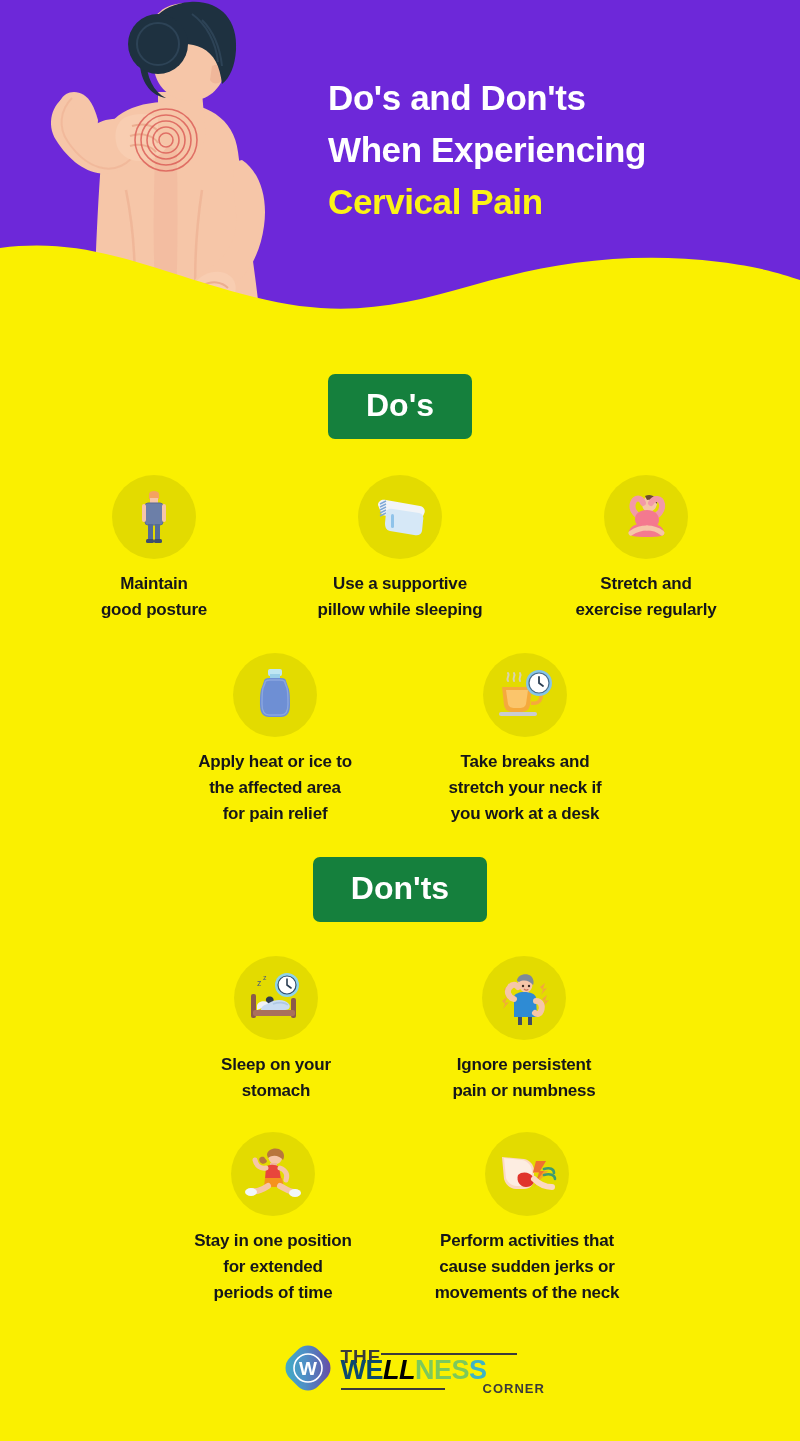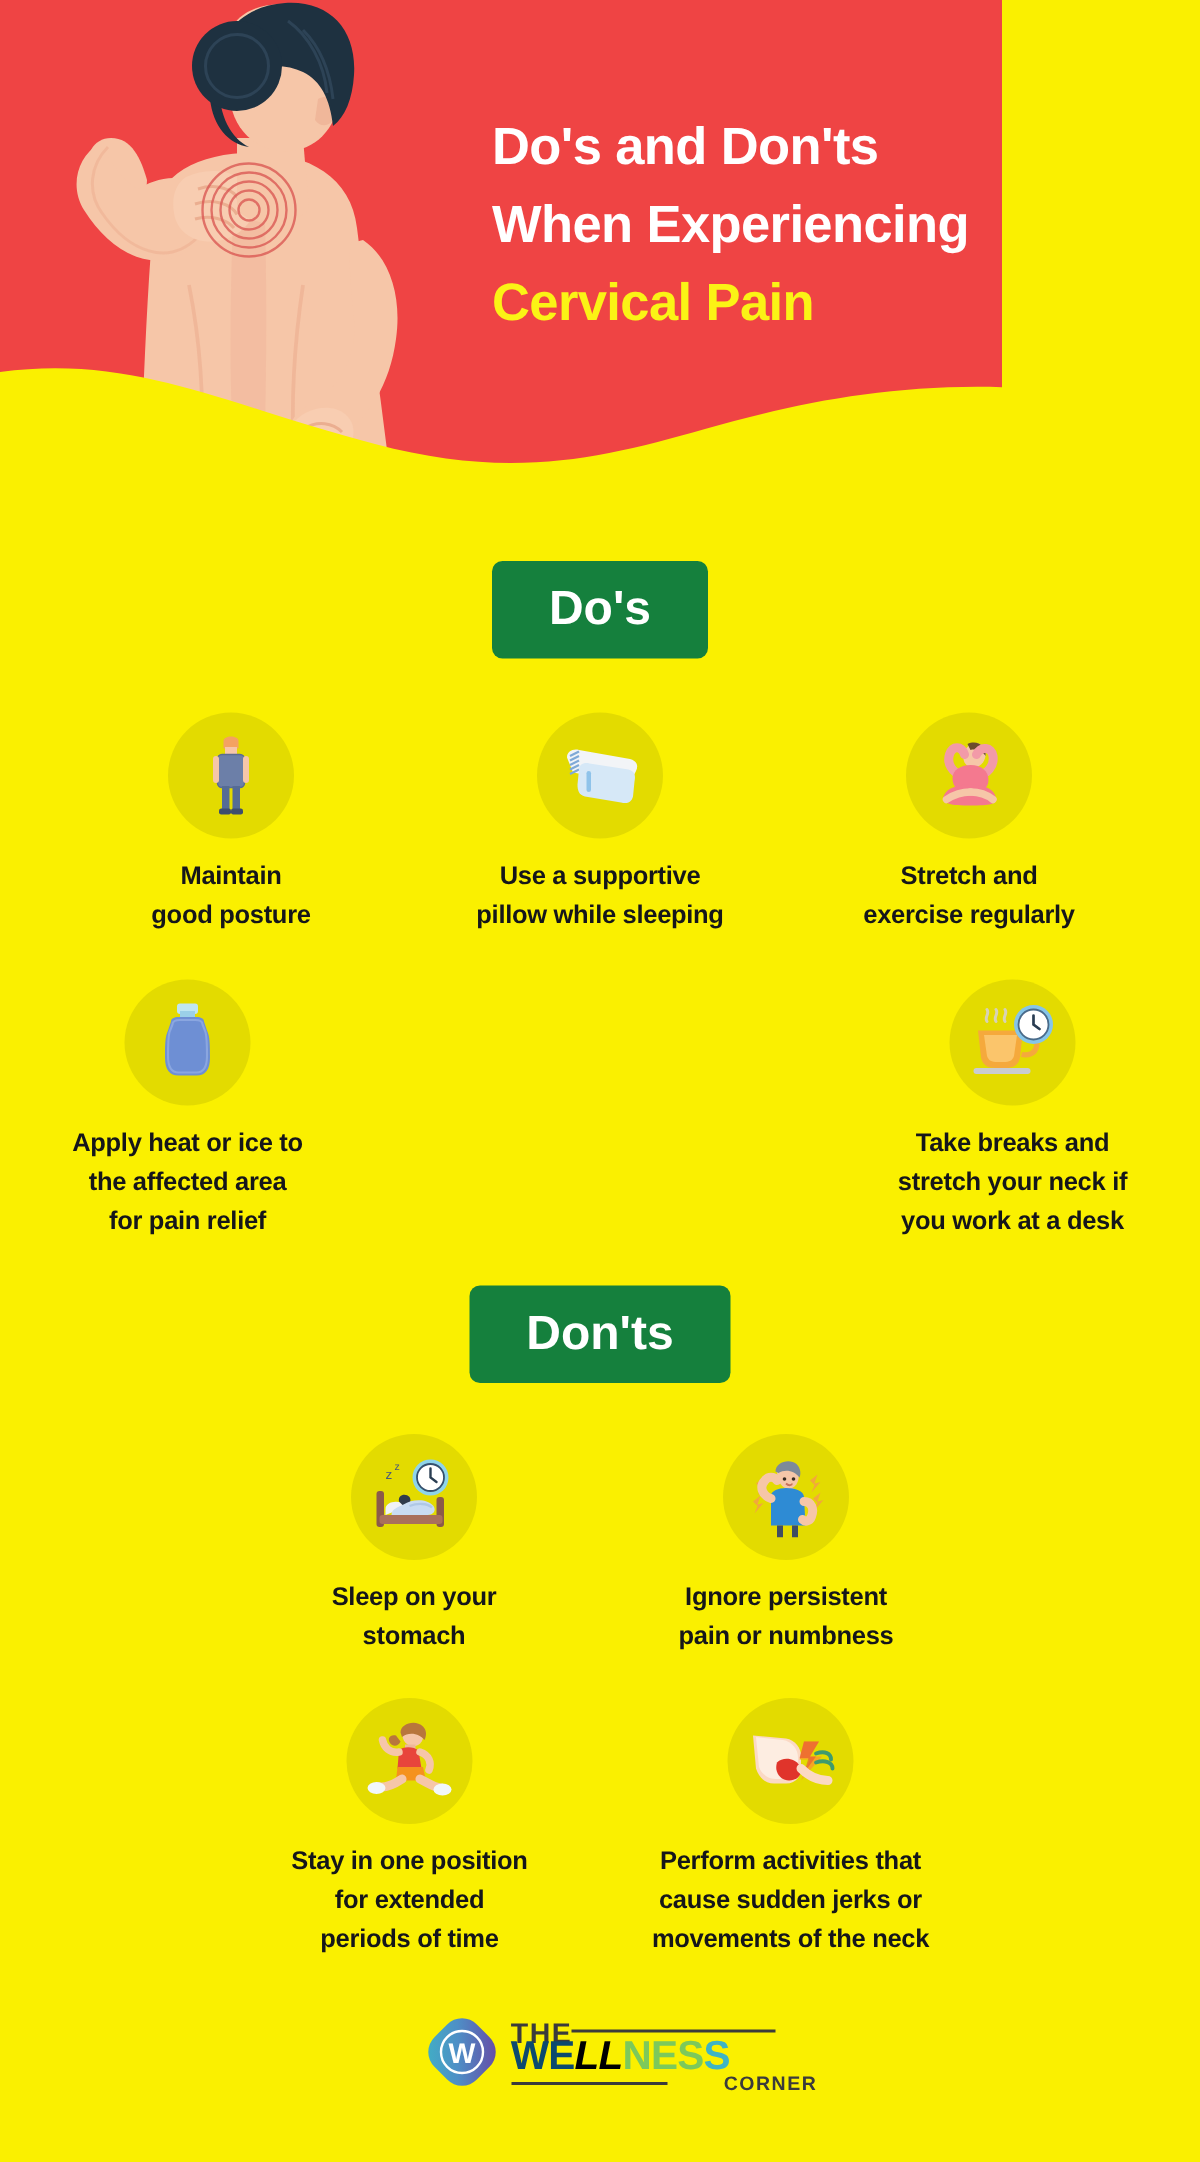--- a/index.html
+++ b/index.html
@@ -7,23 +7,23 @@
   body {
     font-family: "Liberation Sans", sans-serif;
     background:#FAF000;
     position:relative;
     overflow:hidden;
   }
 
   
   .header {
     position:relative;
-    width:668px;
+    width:800px;
     height:340px;
-    background:#ef4444;
+    background:#6d28d9;
     overflow:hidden;
   }
   .header-wave {
     position:absolute;
     left:0; bottom:0;
     width:800px; height:110px;
     display:block;
   }
   .hero-art {
     position:absolute;
@@ -83,21 +83,21 @@
     line-height:26px;
     font-weight:bold;
     color:#15161A;
     letter-spacing:-0.2px;
     white-space:pre-line;
   }
 
   
   #dos-row1 { margin-top:36px; }
   #dos-row1 .item { width:246px; }
-  #dos-row2 { margin-top:30px;justify-content:space-between; }
+  #dos-row2 { margin-top:30px; }
   #dos-row2 .item { width:250px; }
   #donts-row1 { margin-top:34px; }
   #donts-row1 .item { width:248px; }
   #donts-row2 { margin-top:28px; }
   #donts-row2 .item { width:254px; }
 
   
   .footer {
     width:800px;
     margin-top:38px;

